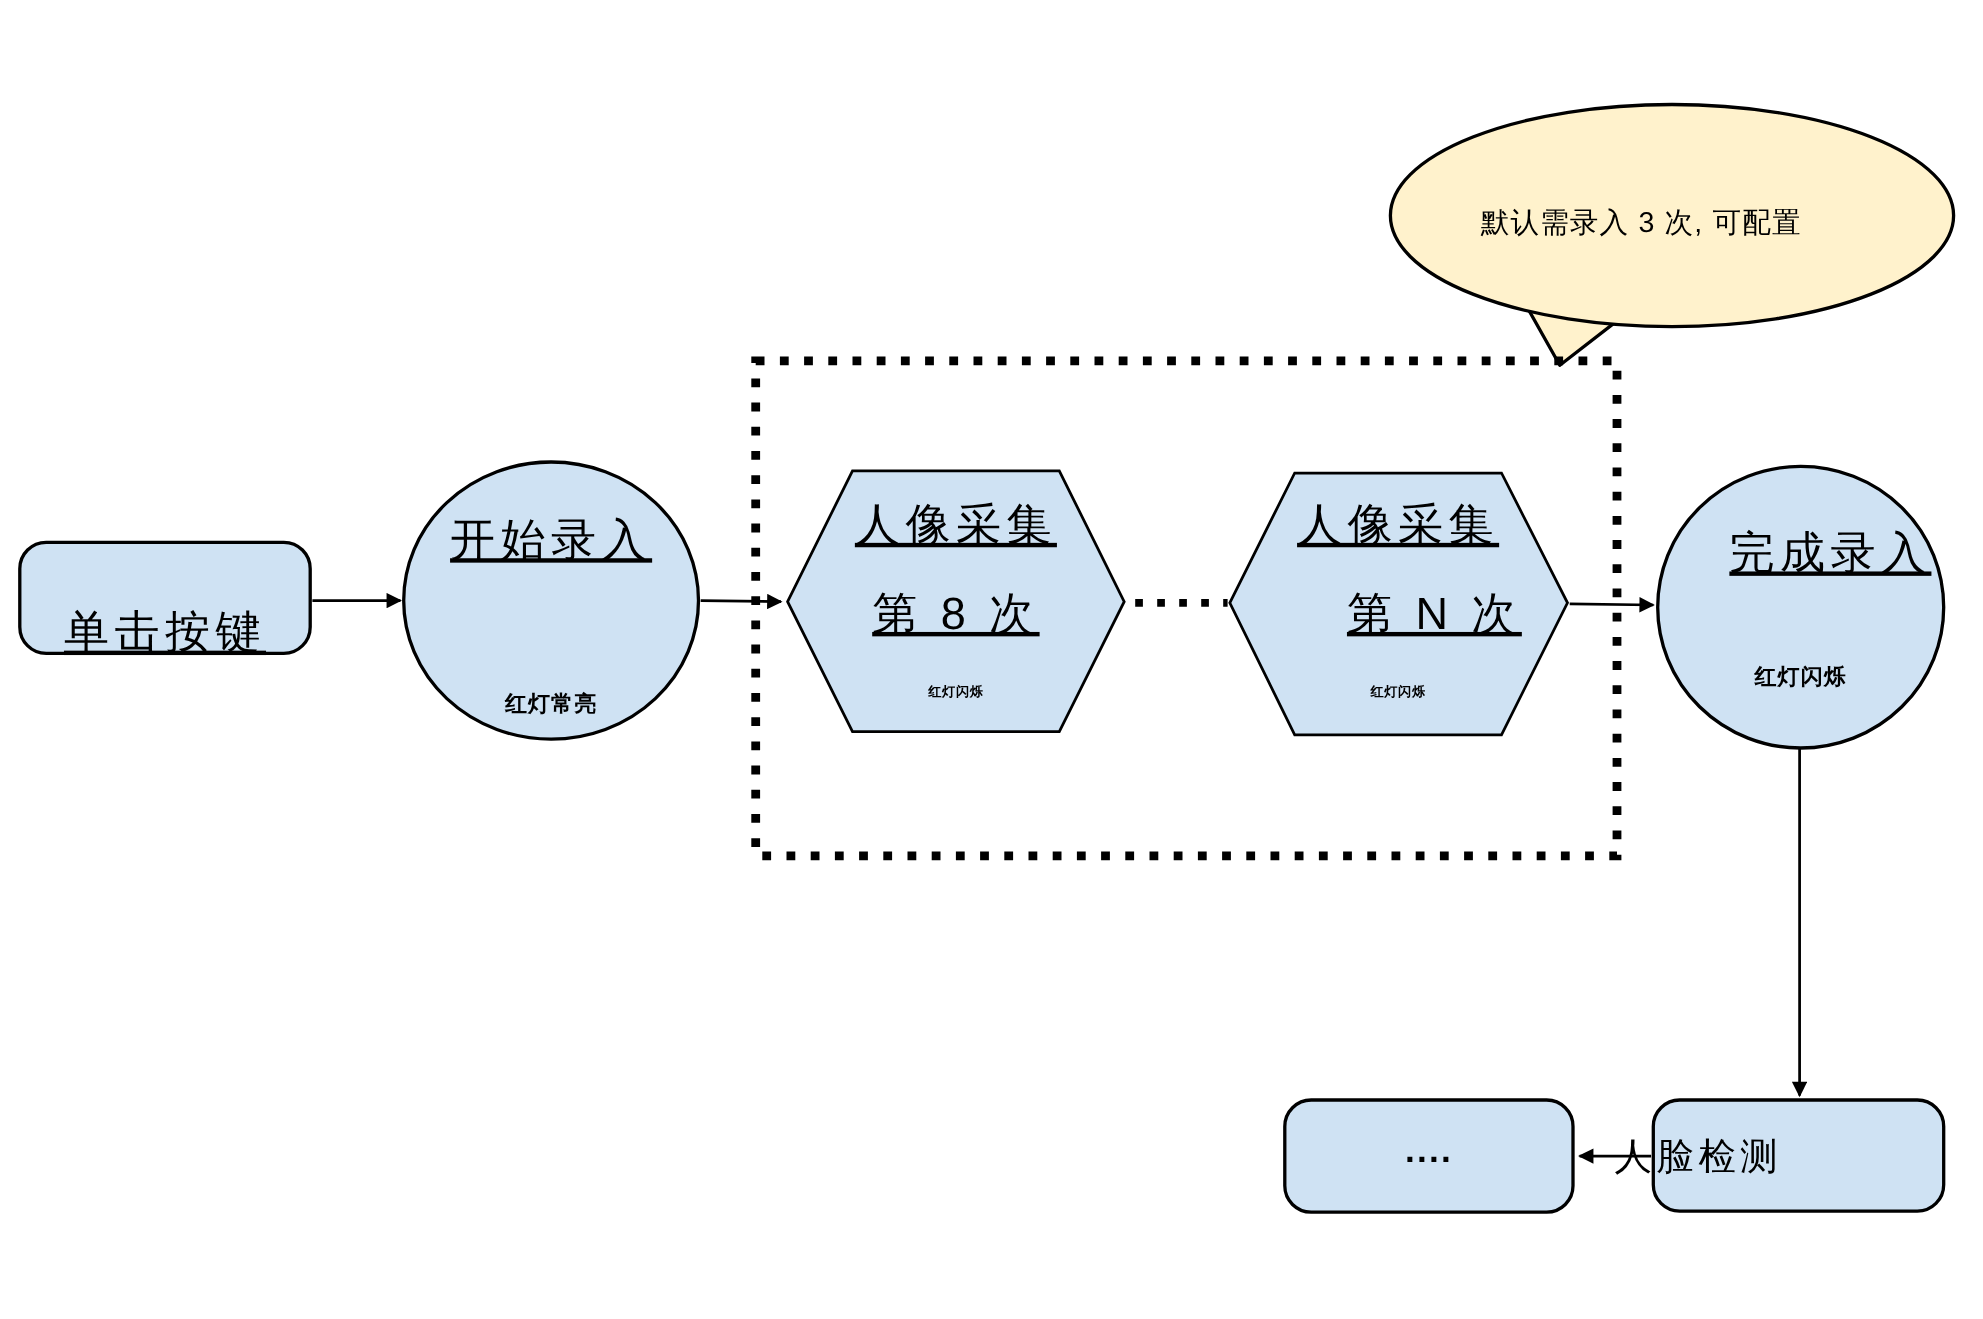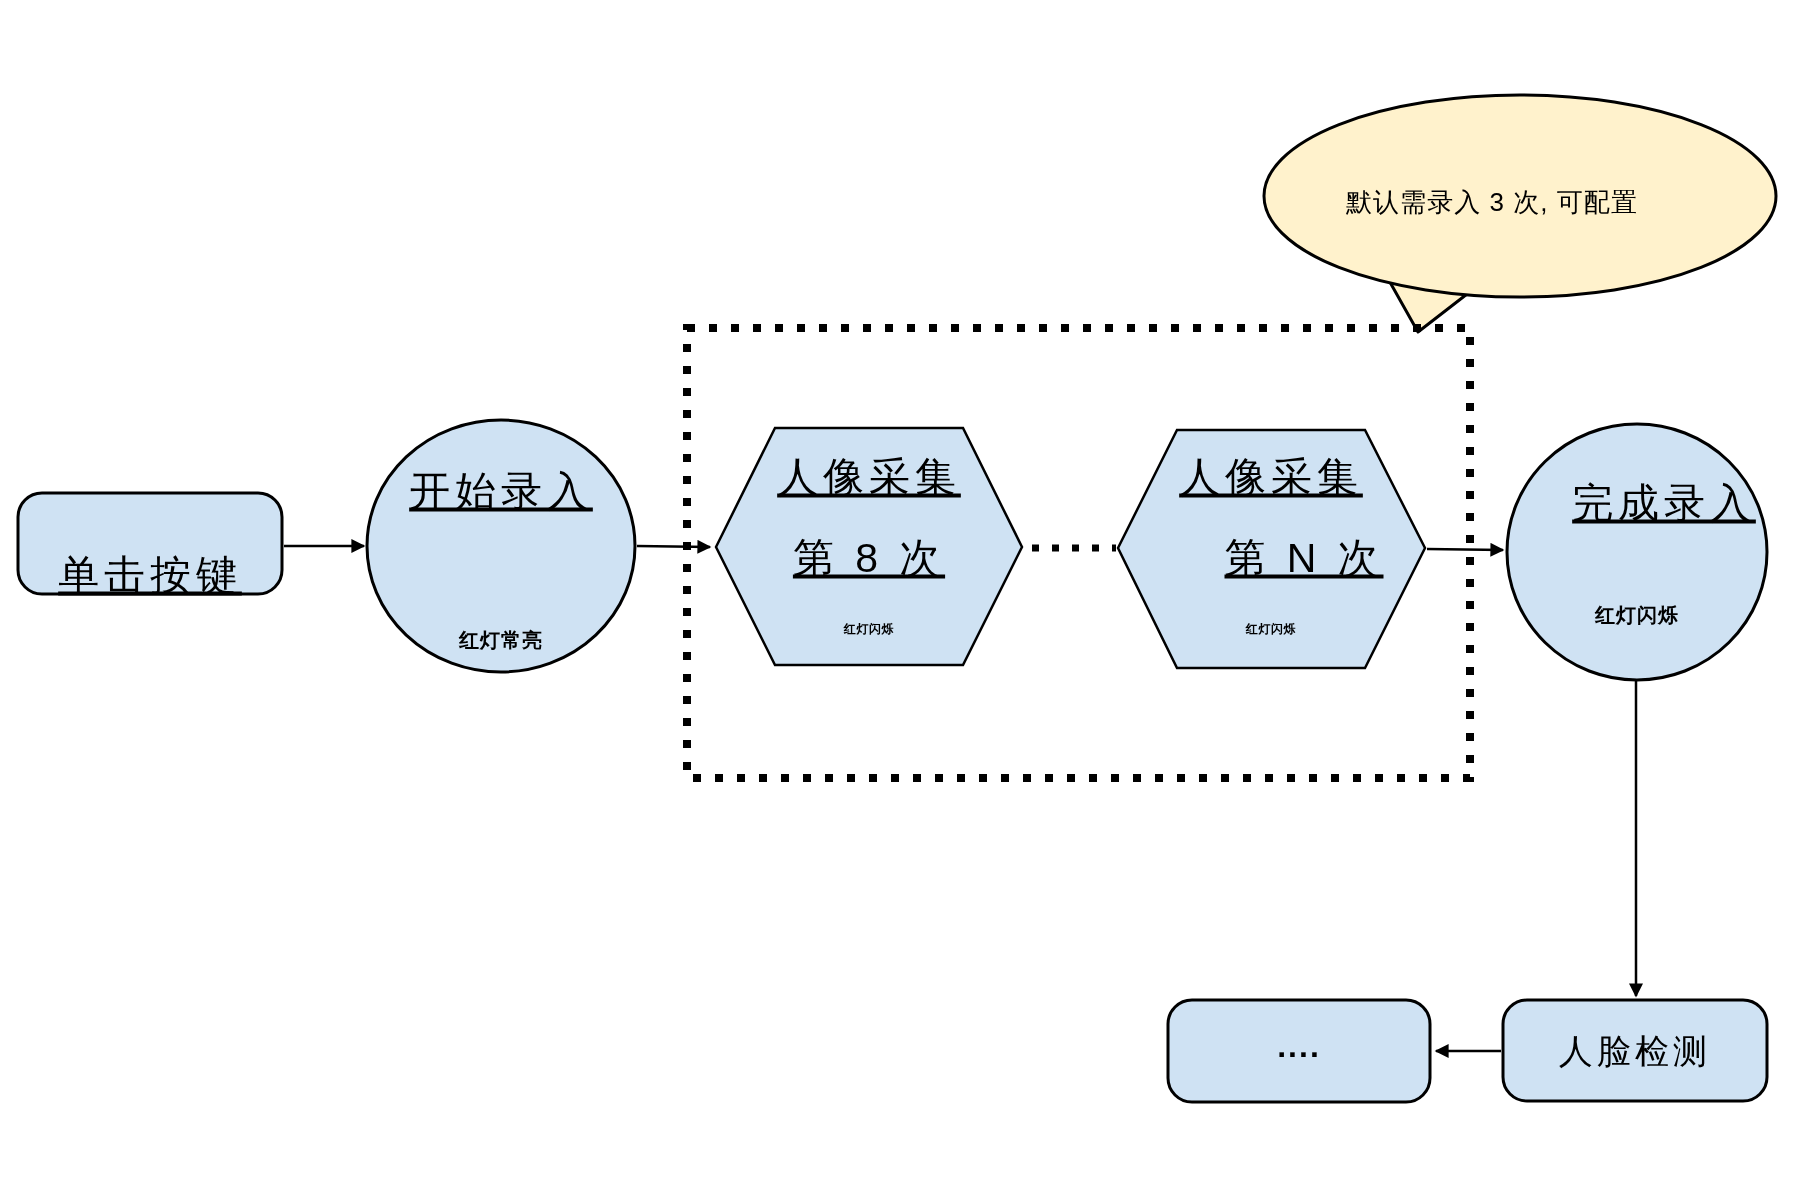--- a/index.html
+++ b/index.html
@@ -107,19 +107,19 @@
   <div class="label node-title" style="left:869px; top:558px;">第 8 次</div>
   <div class="label hex-status" style="left:869px; top:629px;">红灯闪烁</div>
 
   <div class="label node-title" style="left:1271px; top:477px;">人像采集</div>
   <div class="label node-title" style="left:1304px; top:558px;">第 N 次</div>
   <div class="label hex-status" style="left:1271px; top:629px;">红灯闪烁</div>
 
   <div class="label node-title" style="left:1637px; top:503px;margin-left:27px;">完成录入</div>
   <div class="label node-status" style="left:1637px; top:615px;">红灯闪烁</div>
 
-  <div class="label box-label" style="left:1635px; top:1052px;">人脸检测</div>
+  <div class="label box-label" style="left:1544px; top:1052px;">人脸检测</div>
 
   <div class="label dots-label" style="left:1299px; top:1046px;">....</div>
 
   <div class="label callout-label" style="left:1492px; top:202px;">默认需录入 3 次, 可配置</div>
 
 </div>
 
 </body></html>

